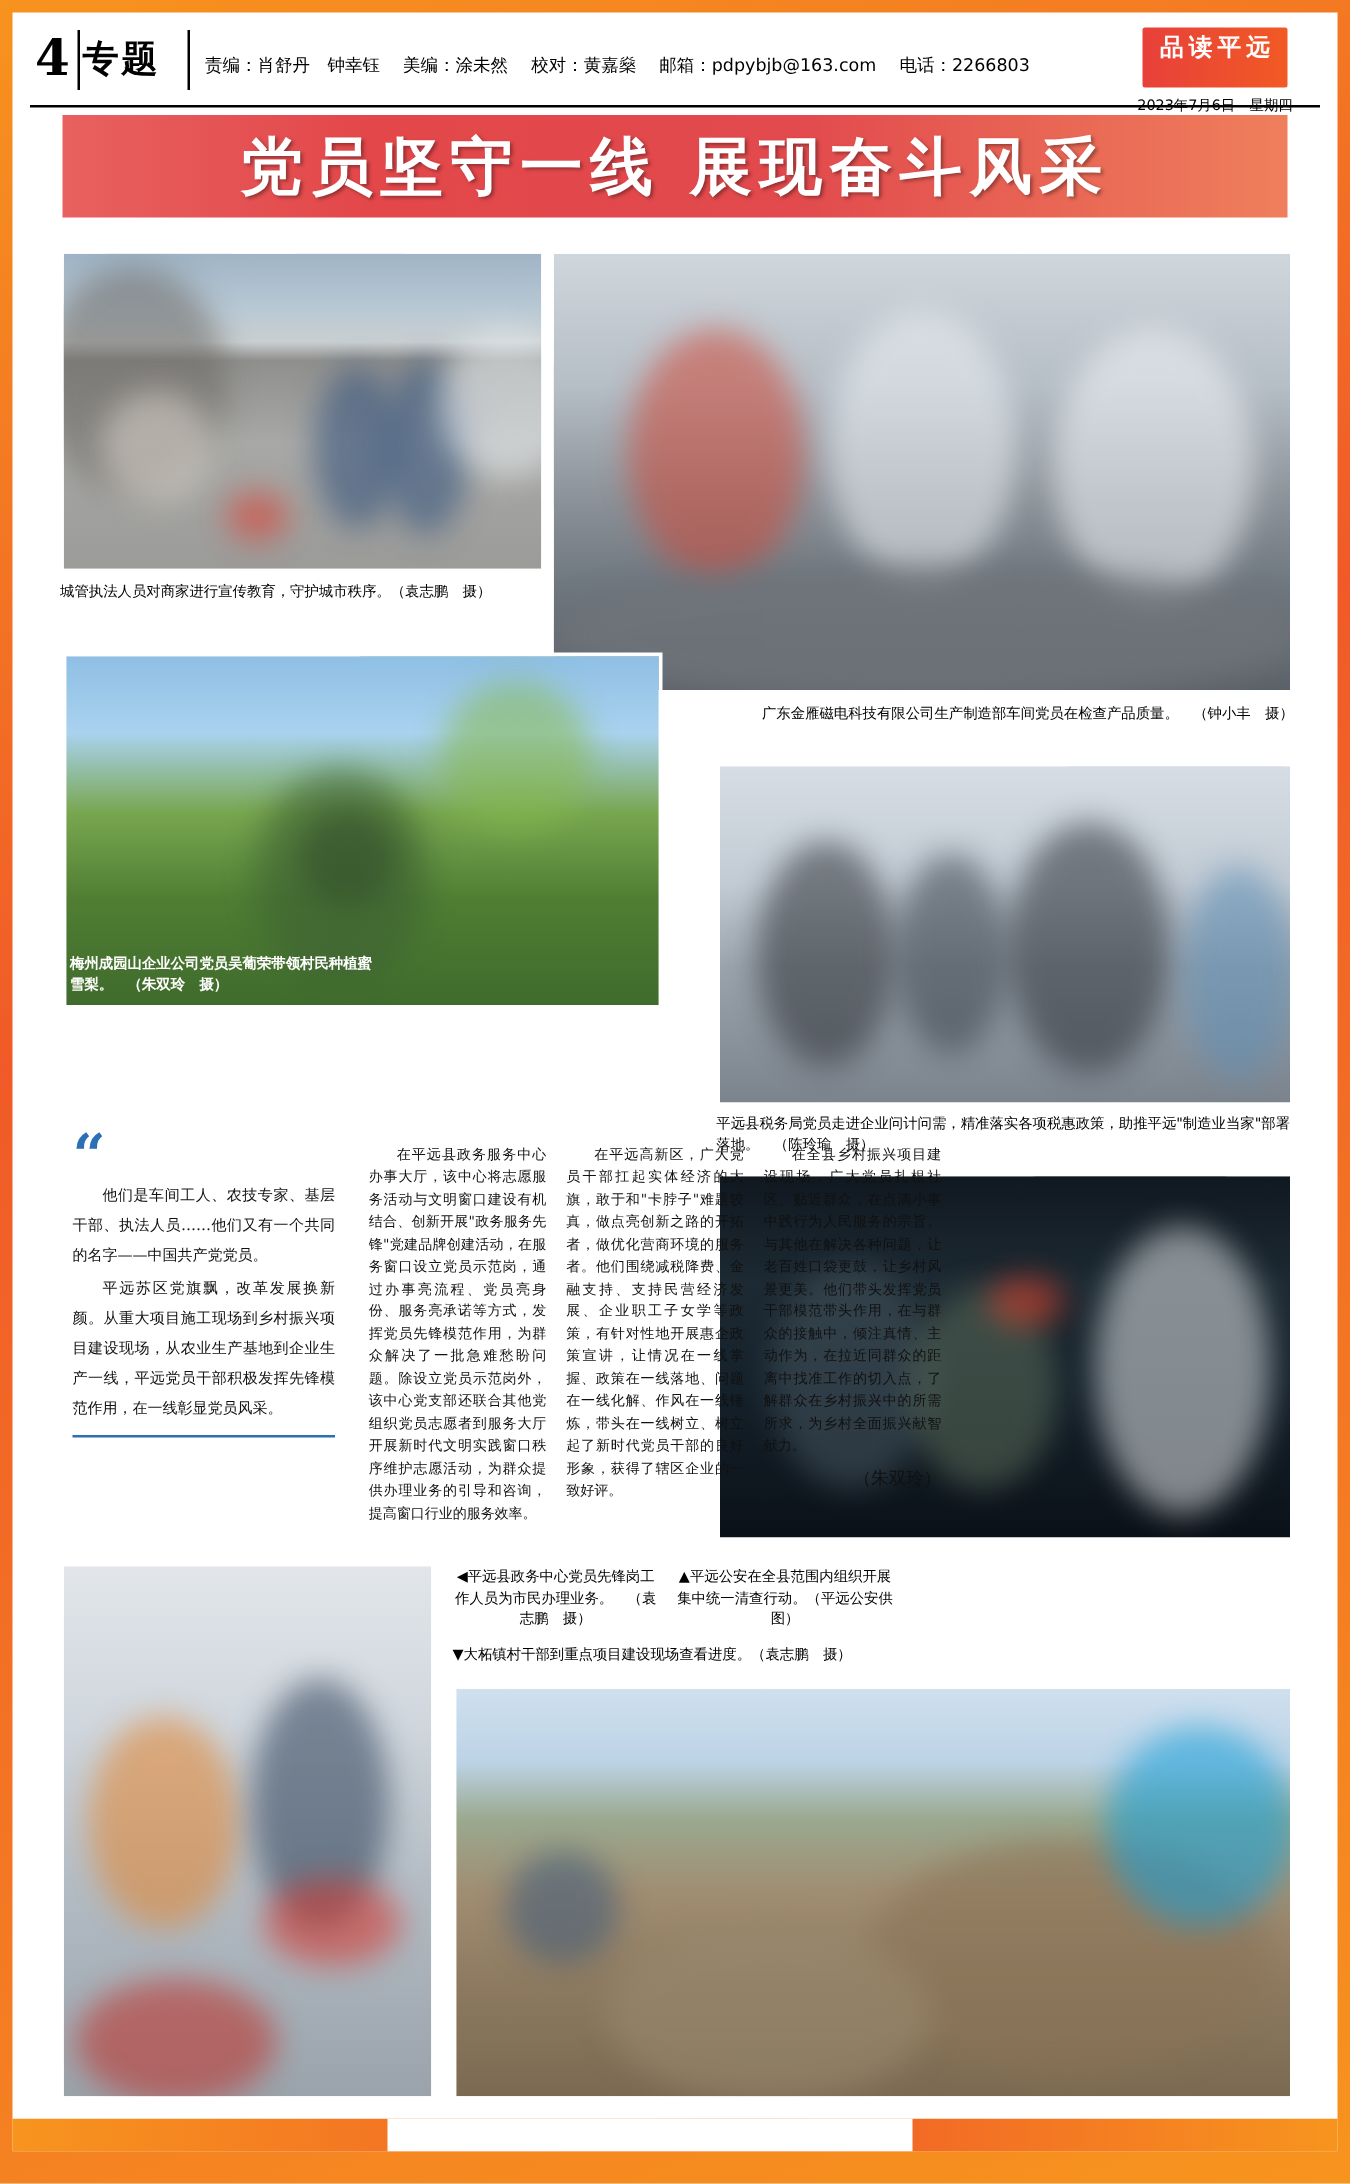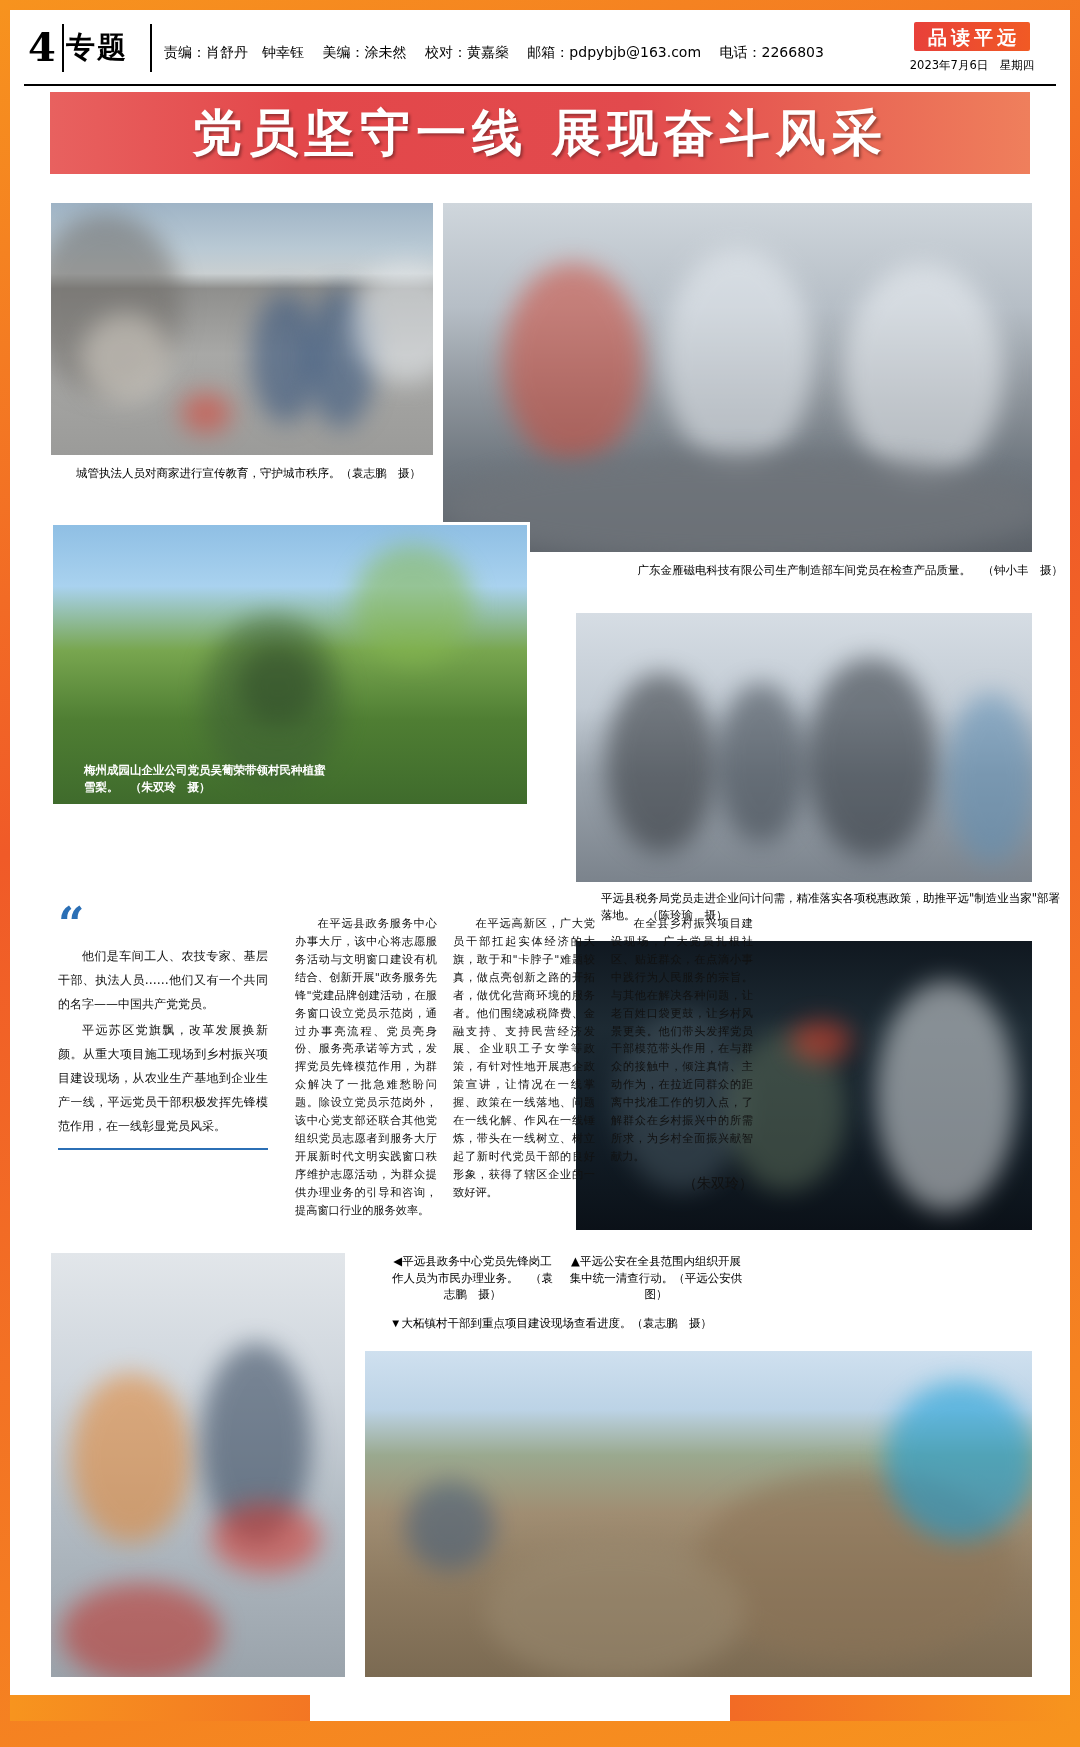--- a/index.html
+++ b/index.html
@@ -53,42 +53,42 @@
     font-size:14px; color:#000; white-space:nowrap;
   }
   .credits span { margin-right:14px; }
   .brand {
     position:absolute; right:4px; top:0px; width:160px; text-align:center;
   }
   .brand-logo {
     display:inline-block;
     background:linear-gradient(90deg,#e8403a,#f15a24);
     color:#fff; font-size:19px; font-weight:bold; letter-spacing:4px;
-    padding:3px 10px 0 14px; border-radius:2px;
+    padding:3px 10px 19px 14px; border-radius:2px;
     font-family:"DejaVu Serif","Liberation Serif",serif;
   }
   .brand-date { font-size:11.5px; color:#000; margin-top:7px; }
 
   .rule { position:absolute; left:14px; right:14px; top:74px; height:2px; background:#000; }
 
   
   .headline {
     position:absolute; left:40px; top:82px; width:980px; height:82px;
     background:linear-gradient(90deg,#e8615f 0%, #e3474a 25%, #e24a4d 60%, #ef7f5c 100%);
     display:flex; align-items:center; justify-content:center;
   }
   .headline h1 {
     margin:0; color:#fff; font-size:50px; font-weight:bold; letter-spacing:6px;
     font-family:"DejaVu Serif","Liberation Serif",serif;
     text-shadow: 2px 2px 3px rgba(0,0,0,.35);
   }
 
   
   .photo { position:absolute; overflow:hidden; background:#ccc; }
-  .cap { position:absolute; font-size:11.5px; color:#000; line-height:1.45;margin-left:28px; }
+  .cap { position:absolute; font-size:11.5px; color:#000; line-height:1.45; }
 
   
   .ph-street{background:
     linear-gradient(180deg,#9fb4c6 0%,#b9c9d4 18%,#c9cfd1 28%,#8f8f8d 34%,#a8a8a6 60%,#9b9b99 100%),
     radial-gradient(circle at 22% 30%, #4e6e45 0 90px, transparent 92px),
     radial-gradient(circle at 60% 22%, #5b7a4b 0 70px, transparent 72px);}
   .ph-factory{background:
     linear-gradient(180deg,#cfd6dc 0%,#b6bec6 30%,#8d949b 55%,#707880 75%,#5b6168 100%),
     radial-gradient(circle at 18% 42%, #3d4750 0 120px, transparent 122px);}
   .ph-orchard{background:
@@ -220,21 +220,21 @@
 
   <div class="photo ph-office" style="left:38px; top:1240px; width:300px; height:430px; border:3px solid #fff;">
     <div class="blob" style="left:20px; top:120px; width:120px; height:170px; background:#e3842f;"></div>
     <div class="blob" style="left:150px; top:90px; width:110px; height:200px; background:#2d3f56;"></div>
     <div class="blob" style="left:160px; top:250px; width:110px; height:70px; background:#d8352c;"></div>
     <div class="blob" style="left:10px; top:330px; width:160px; height:100px; background:#bf2f27;"></div>
   </div>
 
   <div class="cap" style="left:528px; top:1243px; width:180px; text-align:center;">▲平远公安在全县范围内组织开展集中统一清查行动。（平远公安供图）</div>
   <div class="cap" style="left:352px; top:1243px; width:165px; text-align:center;">◀平远县政务中心党员先锋岗工作人员为市民办理业务。　（袁志鹏　摄）</div>
-  <div class="cap" style="left:352px; top:1305px; width:330px;font-family:Liberation Serif, serif;">▼大柘镇村干部到重点项目建设现场查看进度。（袁志鹏　摄）</div>
+  <div class="cap" style="left:352px; top:1305px; width:330px;">▼大柘镇村干部到重点项目建设现场查看进度。（袁志鹏　摄）</div>
 
   <div class="photo ph-site" style="left:352px; top:1338px; width:673px; height:332px; border:3px solid #fff;">
     <div class="blob" style="left:330px; top:120px; width:320px; height:190px; background:#8b7356;"></div>
     <div class="blob" style="left:120px; top:190px; width:260px; height:140px; background:#9a8a70;"></div>
     <div class="blob" style="left:520px; top:30px; width:150px; height:160px; background:#169fd8;"></div>
     <div class="blob" style="left:40px; top:130px; width:90px; height:90px; background:#3d5a7a;"></div>
   </div>
 
   <div class="bottom-strip"></div>
   <div class="bottom-white"></div>

